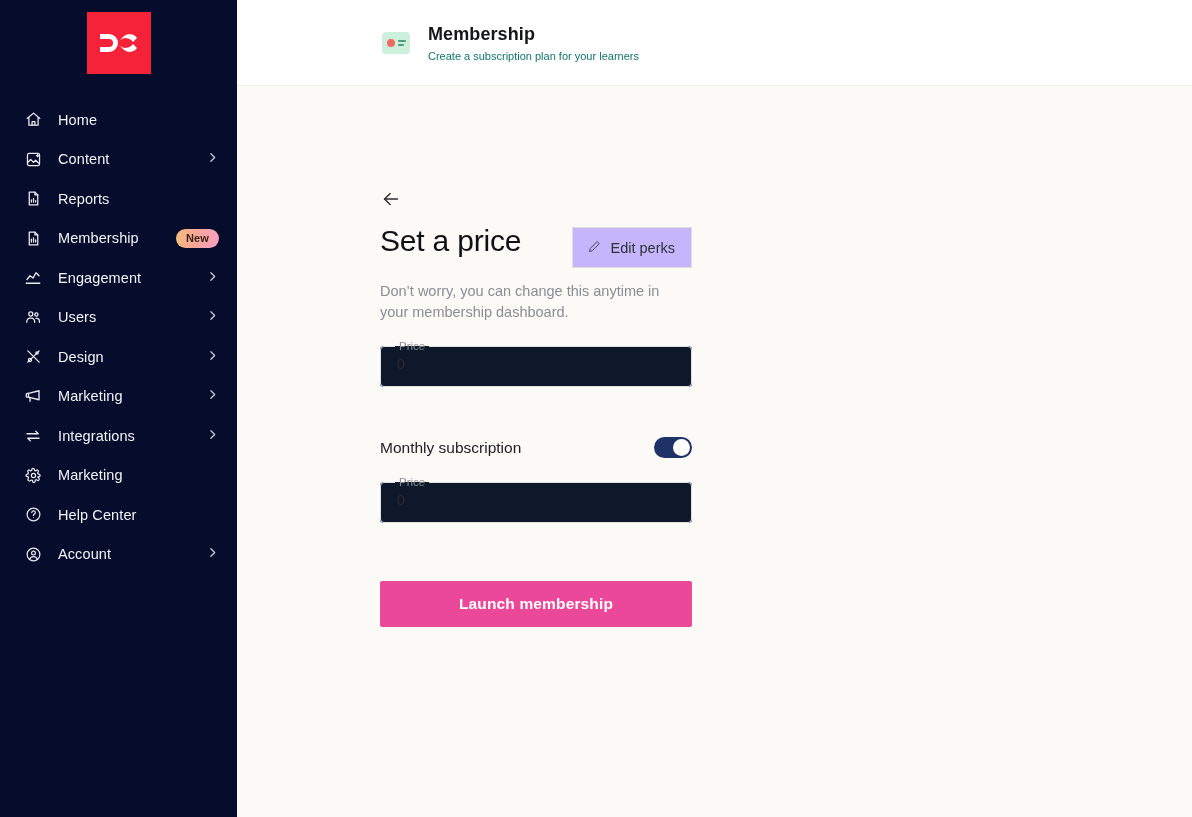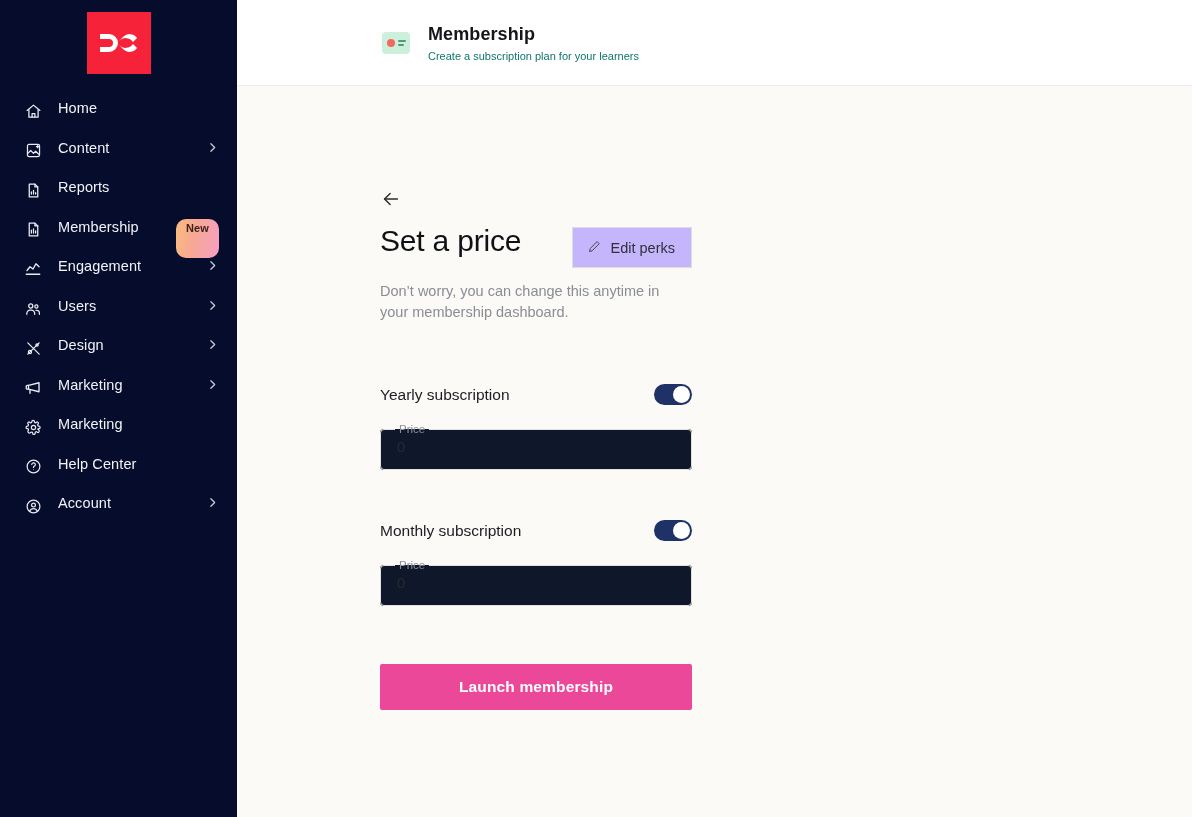--- a/index.html
+++ b/index.html
@@ -21,21 +21,21 @@
   .logo-wrap { height: 86px; display: flex; align-items: center; justify-content: center; }
   .logo {
     width: 64px; height: 62px; background: #f62239;
     display: flex; align-items: center; justify-content: center;
   }
   .logo svg { display: block; }
 
   .nav { margin-top: 14px; }
   .nav-item {
     height: 39.5px;
-    display: flex; 
+    display: flex; align-items: center;
     padding: 0 18px 0 22px;
     color: #f2f3f7;
     cursor: pointer;
   }
   .nav-icon {
     width: 22px; height: 22px;
     flex: 0 0 22px;
     display: flex; align-items: center; justify-content: center;
     margin-right: 14px;
   }
@@ -271,20 +271,35 @@
         </span>
         <span class="nav-label">Marketing</span>
         <span class="nav-spacer"></span>
         <span class="chev">
           <svg width="13" height="13" viewBox="0 0 24 24" fill="none" stroke="#e9ebf2" stroke-width="2.4" stroke-linecap="round" stroke-linejoin="round">
               <path d="M9 5l7 7-7 7"></path>
             </svg>
         </span>
       </div>
 
+      <div class="nav-item">
+        <span class="nav-icon">
+          <svg width="18" height="18" viewBox="0 0 24 24" fill="none" stroke="#e9ebf2" stroke-width="1.8" stroke-linecap="round" stroke-linejoin="round">
+              <path d="M4 9h15l-3.5-3.5"></path>
+              <path d="M20 15H5l3.5 3.5"></path>
+            </svg>
+        </span>
+        <span class="nav-label">Integrations</span>
+        <span class="nav-spacer"></span>
+        <span class="chev">
+          <svg width="13" height="13" viewBox="0 0 24 24" fill="none" stroke="#e9ebf2" stroke-width="2.4" stroke-linecap="round" stroke-linejoin="round">
+              <path d="M9 5l7 7-7 7"></path>
+            </svg>
+        </span>
+      </div>
 
       <div class="nav-item">
         <span class="nav-icon">
           <svg width="17" height="17" viewBox="0 0 24 24" fill="none" stroke="#e9ebf2" stroke-width="1.7" stroke-linecap="round" stroke-linejoin="round">
               <circle cx="12" cy="12" r="3"></circle>
               <path d="M19.2 14.2a1.5 1.5 0 0 0 .3 1.65l.06.06a1.8 1.8 0 1 1-2.55 2.55l-.06-.06a1.5 1.5 0 0 0-1.65-.3 1.5 1.5 0 0 0-.91 1.37V20a1.8 1.8 0 1 1-3.6 0v-.1a1.5 1.5 0 0 0-.98-1.37 1.5 1.5 0 0 0-1.65.3l-.06.06A1.8 1.8 0 1 1 4.5 16.3l.06-.06a1.5 1.5 0 0 0 .3-1.65 1.5 1.5 0 0 0-1.37-.91H3.3a1.8 1.8 0 1 1 0-3.6h.1a1.5 1.5 0 0 0 1.37-.98 1.5 1.5 0 0 0-.3-1.65L4.4 7.4A1.8 1.8 0 1 1 6.95 4.85l.06.06a1.5 1.5 0 0 0 1.65.3h.07a1.5 1.5 0 0 0 .91-1.37V3.7a1.8 1.8 0 0 1 3.6 0v.1a1.5 1.5 0 0 0 .91 1.37 1.5 1.5 0 0 0 1.65-.3l.06-.06a1.8 1.8 0 1 1 2.55 2.55l-.06.06a1.5 1.5 0 0 0-.3 1.65v.07a1.5 1.5 0 0 0 1.37.91h.1a1.8 1.8 0 1 1 0 3.6h-.1a1.5 1.5 0 0 0-1.37.91z"></path>
             </svg>
         </span>
         <span class="nav-label">Marketing</span>
       </div>
@@ -352,26 +367,20 @@
               <svg width="15" height="15" viewBox="0 0 24 24" fill="none" stroke="#45474c" stroke-width="1.6" stroke-linecap="round" stroke-linejoin="round">
                   <path d="M16.5 4.5l3 3L8 19l-4 1 1-4z"></path>
                 </svg>
             </span>
             <span>Edit perks</span>
           </button>
         </div>
 
         <p class="sub-text">Don’t worry, you can change this anytime in your membership dashboard.</p>
 
-        <div class="toggle-row">
-          <span class="toggle-label">Yearly subscription</span>
-          <span class="switch">
-            <span class="knob"></span>
-          </span>
-        </div>
 
         <div class="field">
           <fieldset>
             <legend>Price</legend>
           </fieldset>
           <input type="text" value="0" style="">
         </div>
 
         <div class="toggle-row second">
           <span class="toggle-label">Monthly subscription</span>

